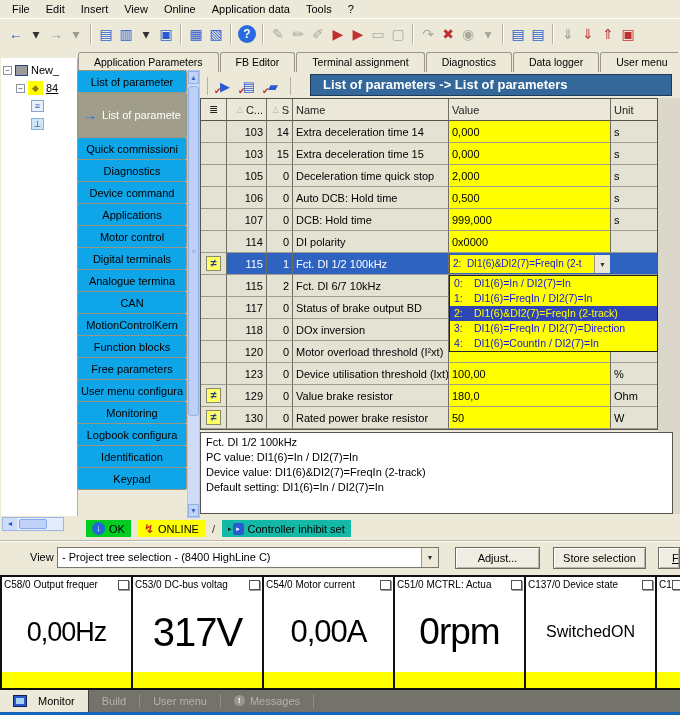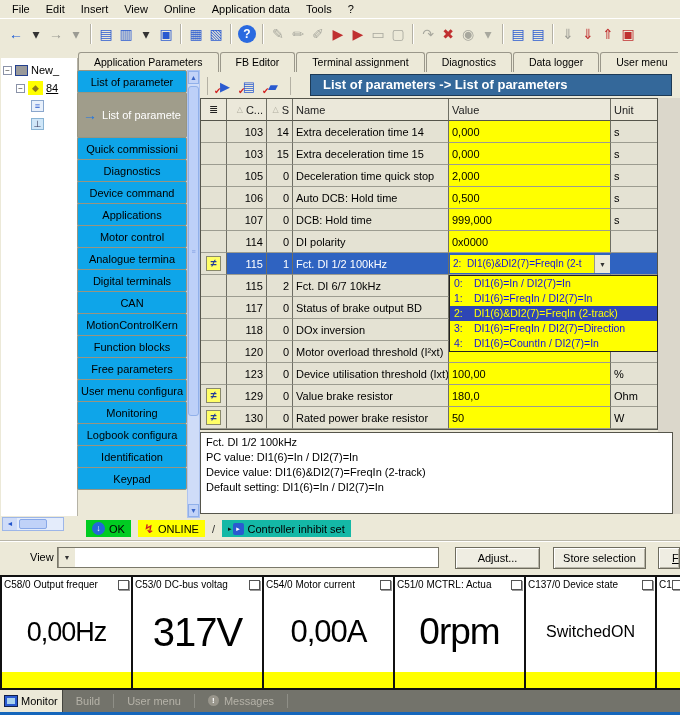--- a/index.html
+++ b/index.html
@@ -122,21 +122,21 @@
   .panel-y{height:16px;background:#ffff00;flex:none}
   .panel:nth-of-type(1) .panel-v{font-size:27px}
   .panel:nth-of-type(2) .panel-v{font-size:40px}
   .panel:nth-of-type(3) .panel-v{font-size:31px}
   .panel:nth-of-type(4) .panel-v{font-size:37px}
   .panel:nth-of-type(5) .panel-v{font-size:16px;letter-spacing:0}
   .panel:nth-of-type(6) .panel-v{font-size:16px}
 
   
   .bottombar{position:absolute;left:0;top:690px;width:680px;height:22px;background:#73736b;display:flex;align-items:center}
-  .btab-active{height:22px;background:#ece9d8;display:flex;align-items:center;gap:3px;padding:0 4px;font-size:11px;border-right:1px solid #44443e}
+  .btab-active{height:22px;background:#ece9d8;display:flex;align-items:center;gap:11px;padding:0 13px;font-size:11px;border-right:1px solid #44443e}
   .mon-ico{width:14px;height:12px;background:#2a5ad0;border:1px solid #10204a;position:relative;flex:none}
   .mon-ico::after{content:"";position:absolute;left:2px;top:2px;right:2px;bottom:2px;background:#a8d2ee}
   .btab{color:#b5b2a8;padding:0 13px;display:flex;gap:5px;white-space:nowrap}
   .btab-sep{width:1px;height:14px;background:#8f8f87}
   .msg-ico{width:11px;height:11px;border-radius:50%;background:#99968c;color:#fff;font-size:8px;line-height:11px;text-align:center;font-weight:bold;flex:none}
   .bluestrip{position:absolute;left:0;top:712px;width:680px;height:3px;background:#1566bb}
 </style>
 </head>
 <body>
 
@@ -314,26 +314,26 @@
       <span>Applications</span>
     </div>
 
     <div class="side-item">
 
       <span>Motor control</span>
     </div>
 
     <div class="side-item">
 
+      <span>Digital terminals</span>
+    </div>
+
+    <div class="side-item">
+
       <span>Analogue termina</span>
-    </div>
-
-    <div class="side-item">
-
-      <span>Digital terminals</span>
     </div>
 
     <div class="side-item">
 
       <span>CAN</span>
     </div>
 
     <div class="side-item">
 
       <span>MotionControlKern</span>
@@ -636,20 +636,21 @@
         <span class="inh-play">▸</span>
         <span class="inh-box">▸</span>
       </span>
       <span>Controller inhibit set</span>
     </span>
 </div>
 <div class="hr1"></div>
 
 <span class="view-label">View</span>
 <div class="view-combo">
+  <span class="vc-text">- Project tree selection - (8400 HighLine C)</span>
   <span class="vc-btn">▼</span>
 </div>
 <div class="btn btn-adjust">Adjust...</div>
 <div class="btn btn-store">Store selection</div>
 <div class="btn btn-partial">F</div>
 
 <div class="panels">
 
     <div class="panel">
       <div class="panel-h">

